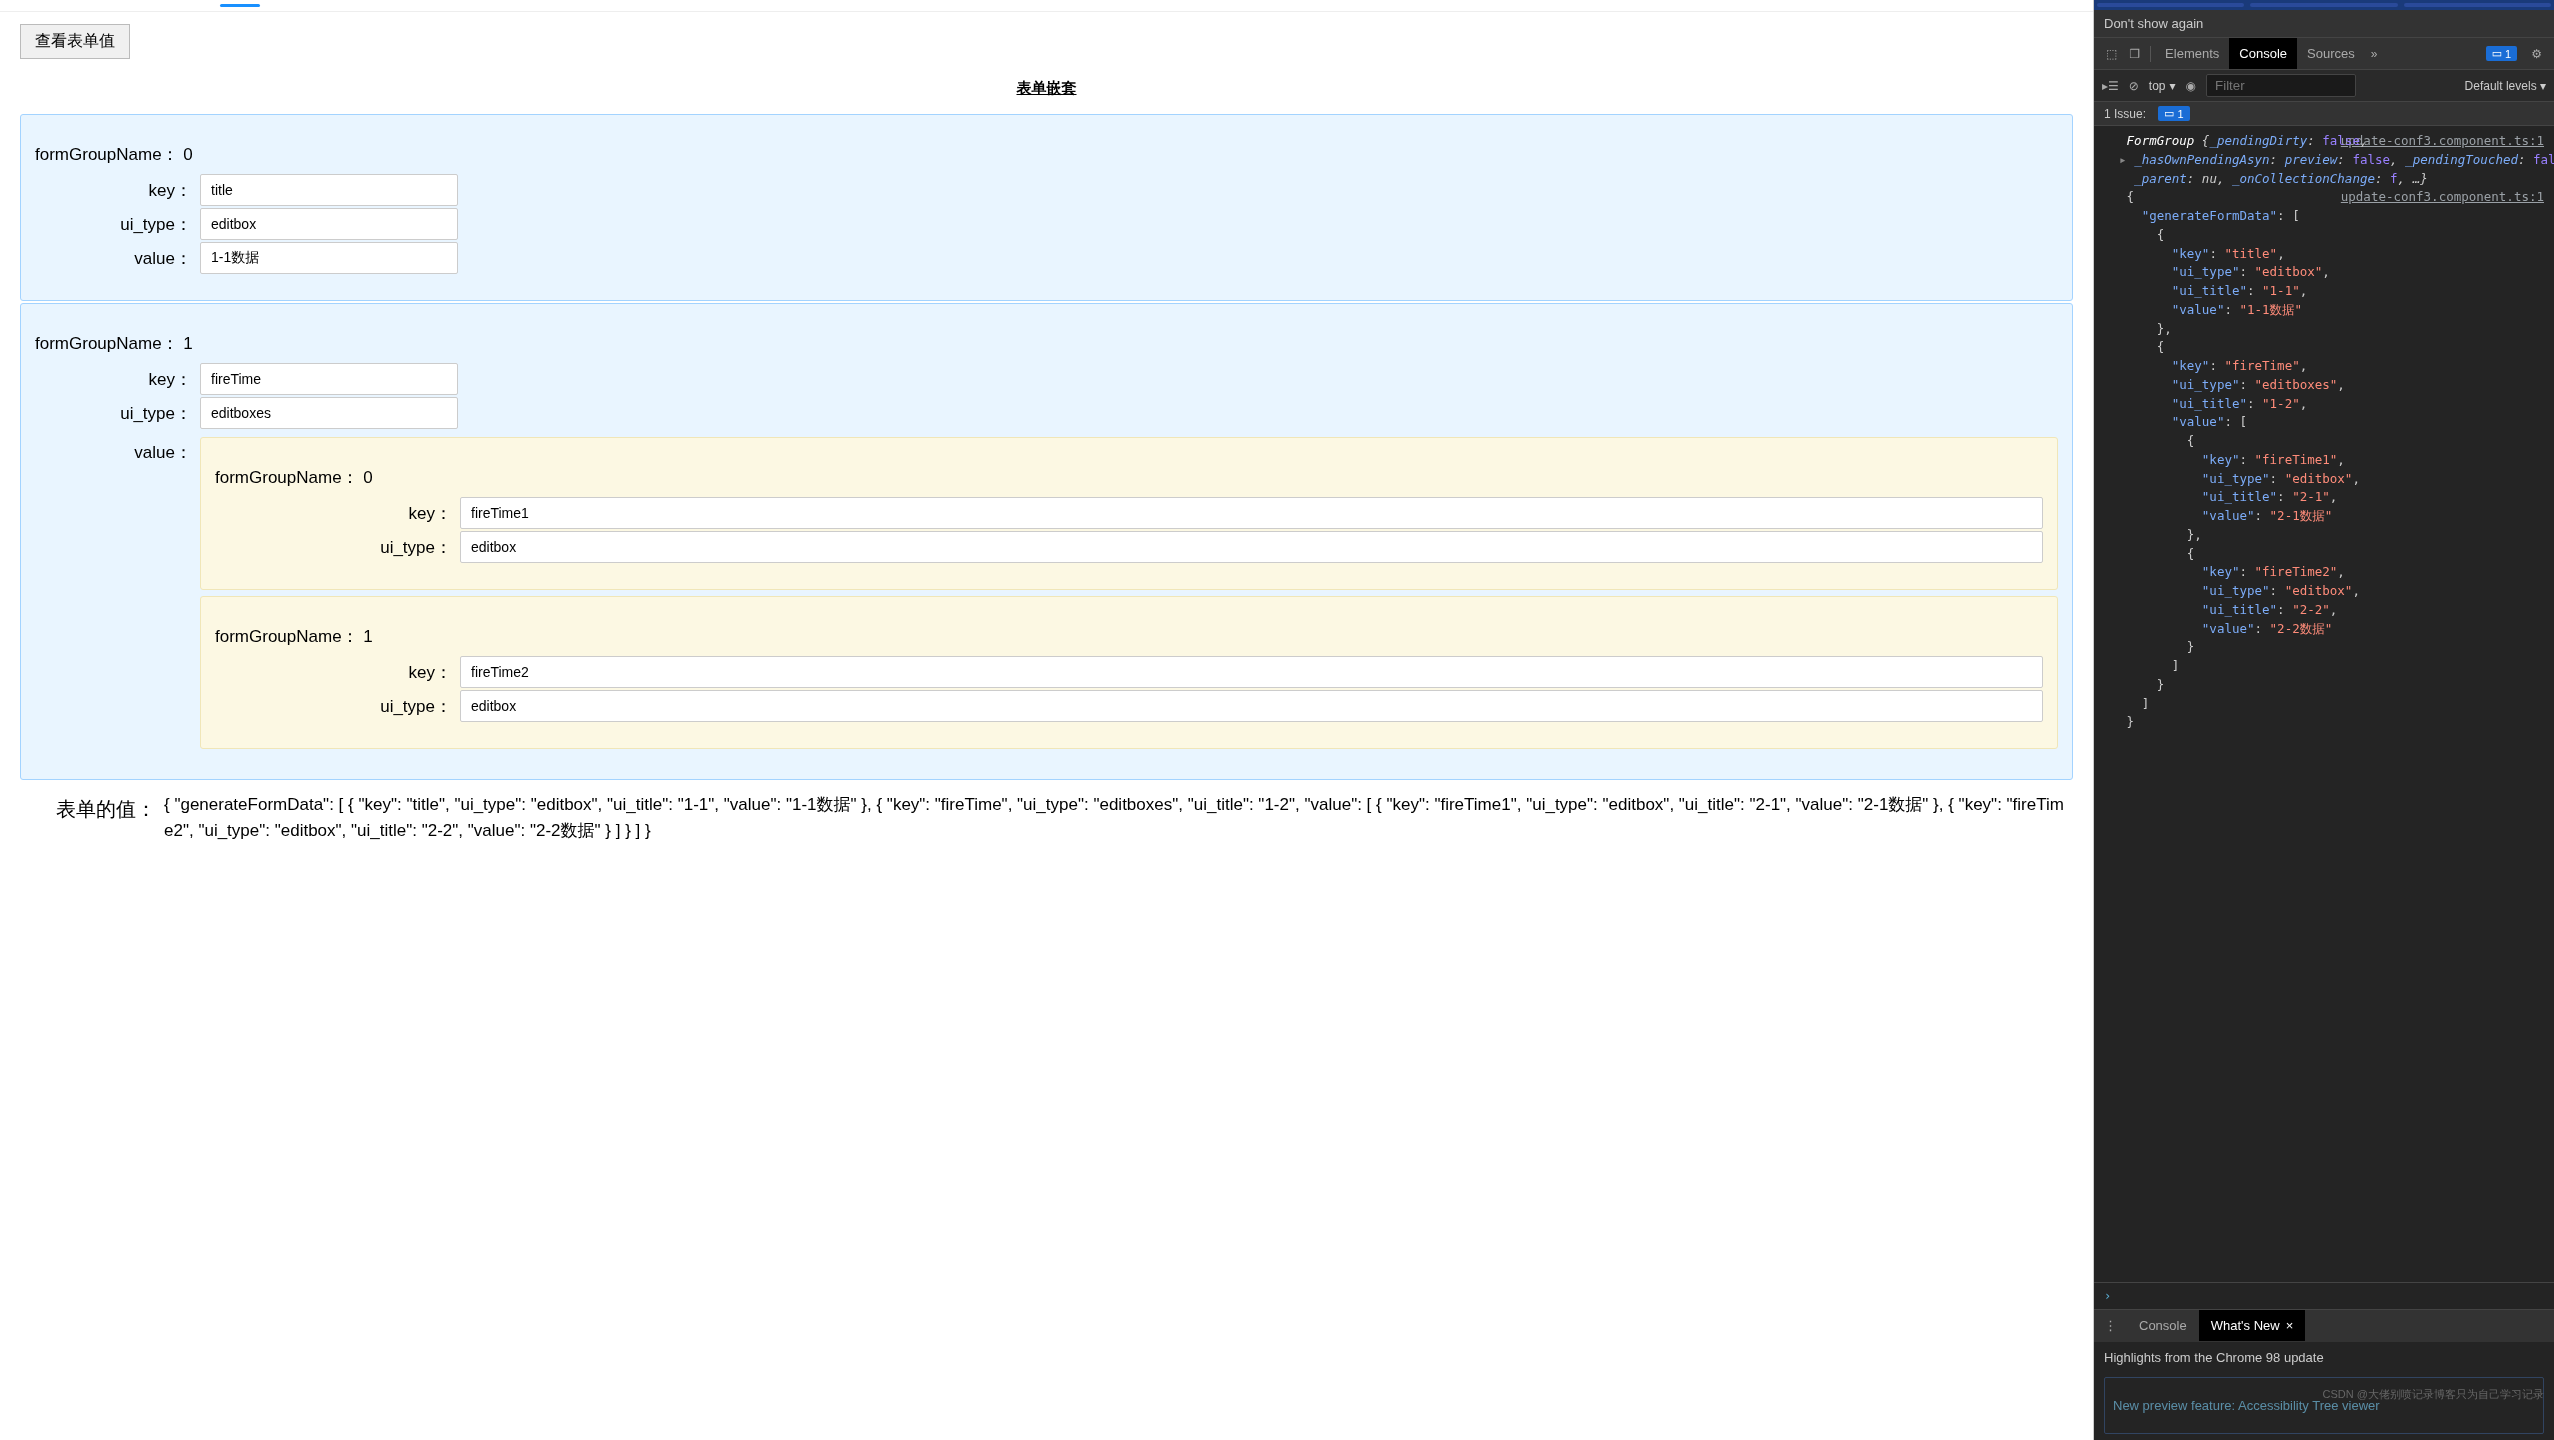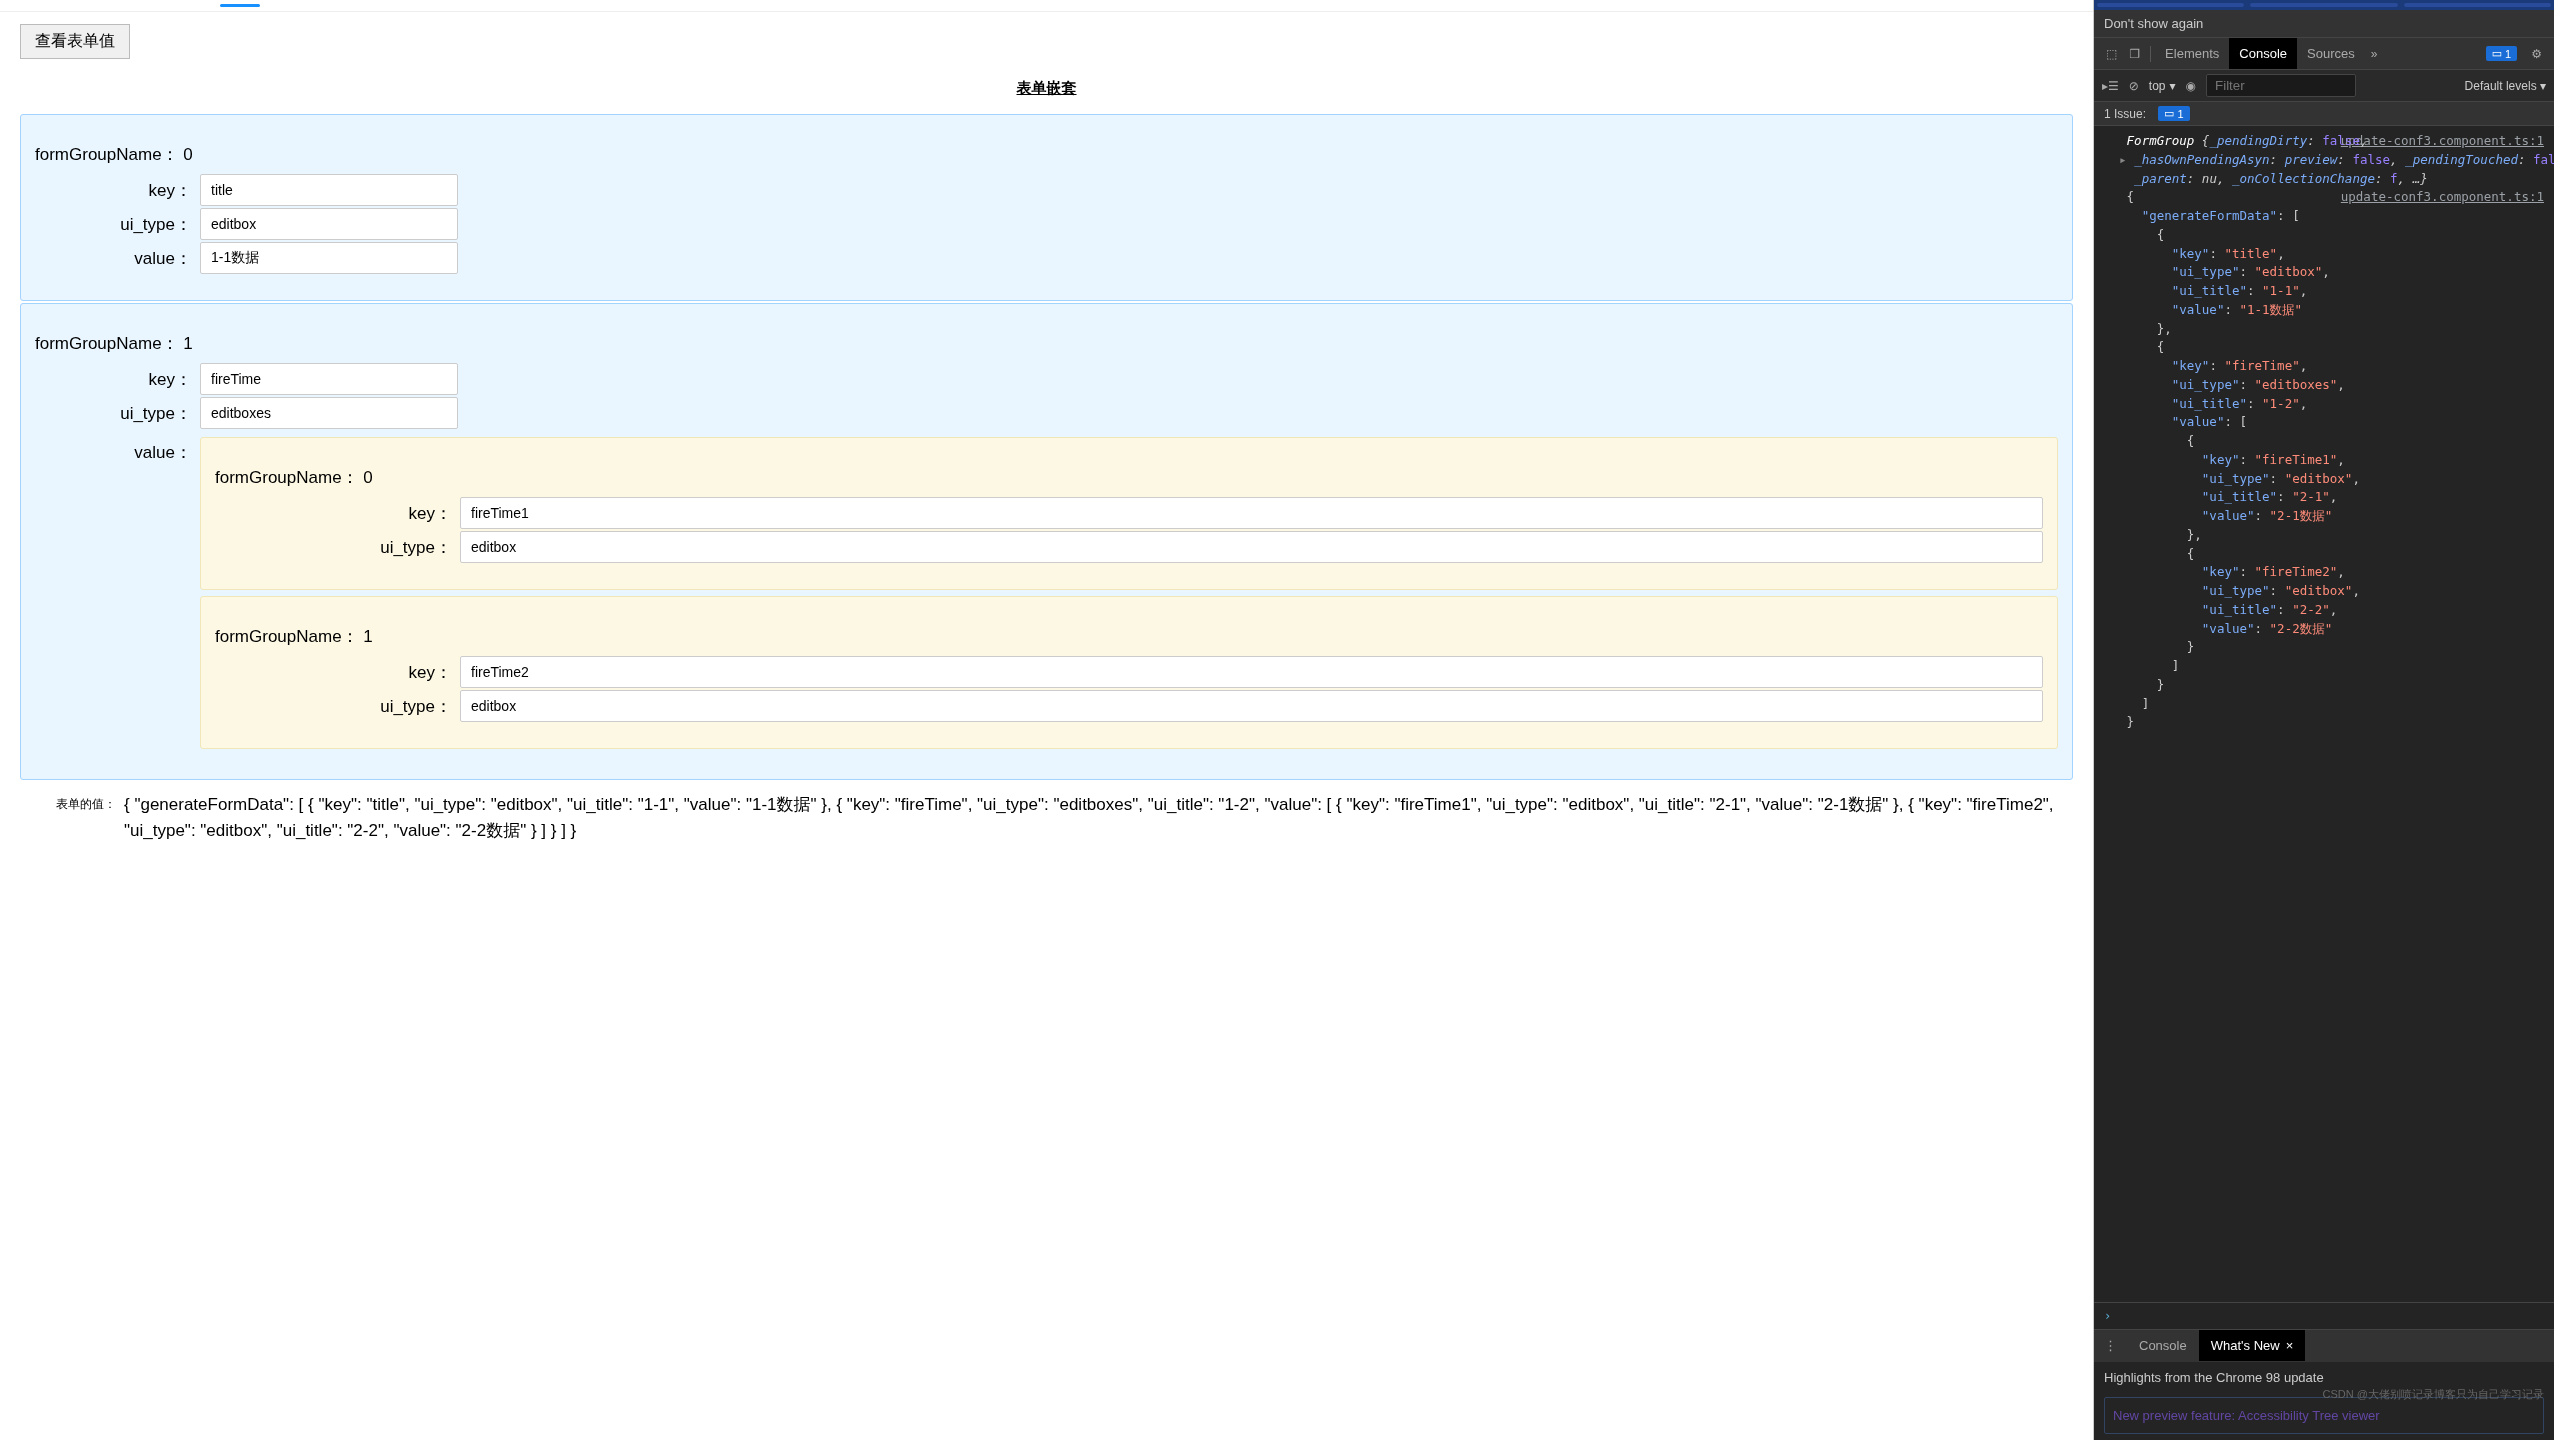--- a/index.html
+++ b/index.html
@@ -19,21 +19,21 @@
     .field-row { display: flex; align-items: center; margin-bottom: 2px; }
     .field-label { width: 165px; text-align: right; padding-right: 8px; font-size: 17px; }
     .field-label.nested { width: 245px; }
     .field-input { flex: 0 0 258px; padding: 7px 10px; border: 1px solid #ccc; border-radius: 2px; font-size: 14px; background: #fff; }
     .field-input.wide { flex: 1; }
     .nested-container { display: flex; }
     .nested-label { width: 165px; text-align: right; padding-right: 8px; font-size: 17px; padding-top: 10px; }
     .nested-groups { flex: 1; }
     
     .footer-row { display: flex; margin: 12px 20px; align-items: flex-start; }
-    .footer-label { padding-top: 4px; font-size: 12px; white-space: nowrap; margin-right: 8px; margin-left: 36px; }
+    .footer-label { padding-top: 4px; font-size: 20px; white-space: nowrap; margin-right: 8px; margin-left: 36px; }
     .footer-json { font-size: 17px; line-height: 1.5; word-break: break-all; }
     
     
     .devtools { width: 460px; background: #242424; color: #ccc; display: flex; flex-direction: column; font-size: 12px; font-family: Menlo, Consolas, monospace; }
     .dt-topbar { background: #1a3a7a; display: flex; gap: 6px; padding: 3px; }
     .dt-topbar-btn { background: #2a4a9a; border-radius: 2px; flex: 1; height: 4px; }
     .dt-infobar { background: #333; padding: 6px 10px; border-bottom: 1px solid #444; color: #ccc; font-family: -apple-system, sans-serif; font-size: 13px; }
     
     .dt-tabs { display: flex; align-items: center; background: #333; border-bottom: 1px solid #444; padding: 0 6px; font-family: -apple-system, sans-serif; }
     .dt-icon { padding: 8px 6px; color: #aaa; cursor: pointer; }
@@ -64,21 +64,21 @@
     
     .dt-prompt { border-top: 1px solid #444; padding: 6px 10px; color: #5db0d7; }
     
     .dt-bottom-tabs { display: flex; background: #333; border-top: 1px solid #444; align-items: center; font-family: -apple-system, sans-serif; font-size: 13px; }
     .dt-btab { padding: 8px 12px; color: #aaa; cursor: pointer; display: flex; align-items: center; gap: 6px; }
     .dt-btab.active { background: #000; color: #fff; }
     .dt-btab-close { cursor: pointer; }
     .dt-kebab { padding: 8px 10px; color: #aaa; cursor: pointer; }
     
     .dt-whatsnew { background: #242424; padding: 8px 10px; color: #ccc; font-family: -apple-system, sans-serif; font-size: 13px; border-top: 1px solid #333; }
-    .dt-feature { margin: 4px 10px 6px 10px; color: #8b5cf6; font-family: -apple-system, sans-serif; font-size: 13px; border: 1px solid #3a5a8a; padding: 10px 8px; border-radius: 2px; opacity: 0.6; }
+    .dt-feature { margin: 4px 10px 6px 10px; color: #7dd3fc; font-family: -apple-system, sans-serif; font-size: 13px; border: 1px solid #3a5a8a; padding: 20px 8px; border-radius: 2px; opacity: 0.6; }
     .watermark { position: absolute; right: 10px; bottom: 38px; color: #666; font-size: 11px; font-family: sans-serif; }
   </style>
 </head>
 <body>
 
 <div class="page-content">
   <div class="tab-indicator"></div>
   <div class="divider"></div>
   <button class="btn-view">查看表单值</button>
   <div class="form-title">表单嵌套</div>

